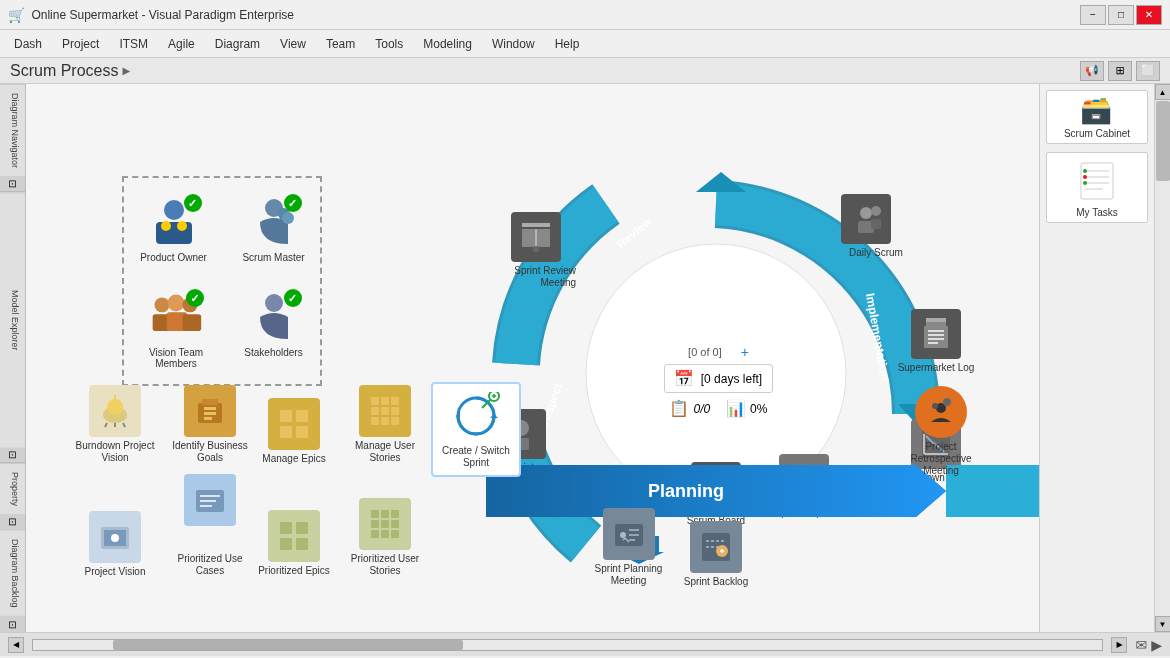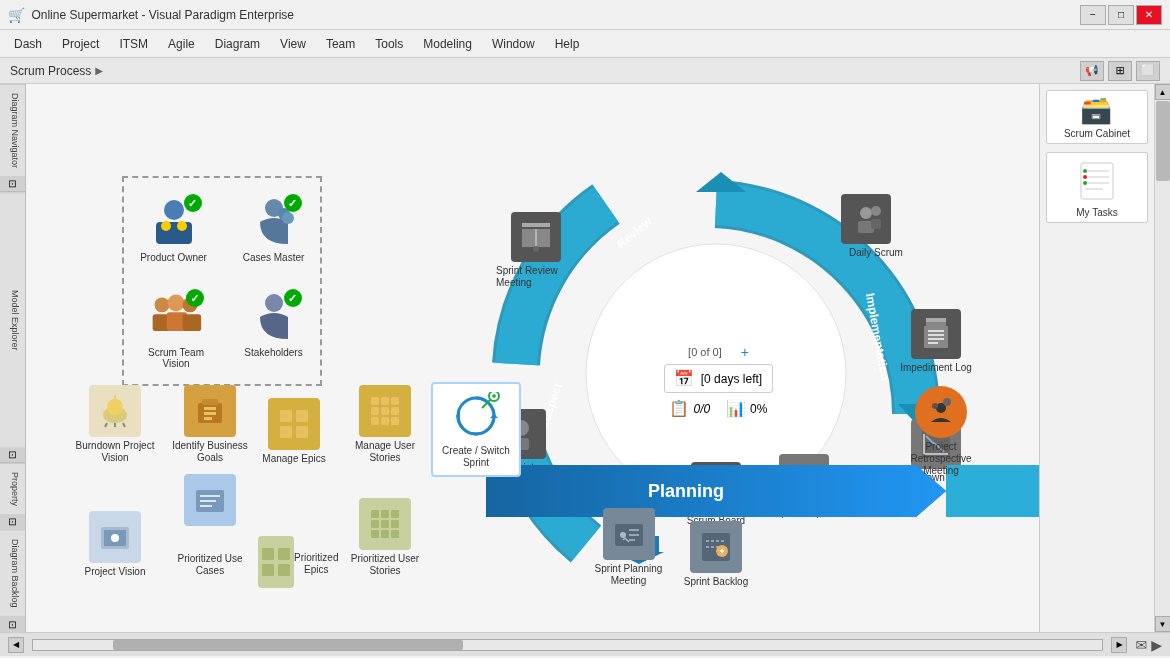--- a/index.html
+++ b/index.html
@@ -46,21 +46,21 @@
     
     .breadcrumb-bar {
       background: #e8e8e8;
       height: 26px;
       display: flex;
       align-items: center;
       padding: 0 10px;
       border-bottom: 1px solid #ccc;
       justify-content: space-between;
     }
-    .breadcrumb-text { font-size: 12px; color: #333; font-weight: 500; }
+    .breadcrumb-text { font-size: 16px; color: #333; font-weight: 500; }
     .breadcrumb-arrow { font-size: 10px; color: #666; margin-left: 4px; }
     .breadcrumb-icons { display: flex; gap: 4px; }
     .breadcrumb-icon-btn {
       width: 24px; height: 20px;
       background: #d0d0d0;
       border: 1px solid #aaa;
       cursor: pointer;
       display: flex; align-items: center; justify-content: center;
       font-size: 11px;
     }
@@ -223,36 +223,36 @@
     <div style="position:absolute; top:110px; left:210px; display:flex; flex-direction:column; align-items:center; width:75px; cursor:pointer;">
       <div style="position:relative; width:56px; height:56px; display:flex; align-items:center; justify-content:center;">
         <svg width="56" height="56" viewBox="0 0 56 56">
           <circle cx="28" cy="14" r="9" fill="#6688aa"></circle>
           <path d="M14 28 Q14 50 42 50 Q42 28 42 28 Q28 20 14 28" fill="#557799"></path>
           <circle cx="38" cy="20" r="6" fill="#5588aa"></circle>
           <circle cx="42" cy="24" r="6" fill="#6699bb"></circle>
         </svg>
         <div style="position:absolute; top:0; right:0; width:18px; height:18px; background:#00aa00; border-radius:50%; display:flex; align-items:center; justify-content:center; color:white; font-size:11px; font-weight:bold;">✓</div>
       </div>
-      <span style="font-size:10px; text-align:center; color:#333; margin-top:2px;">Cases Master</span>
+      <span style="font-size:10px; text-align:center; color:#333; margin-top:2px;">Scrum Master</span>
     </div>
 
     <div style="position:absolute; top:205px; left:110px; display:flex; flex-direction:column; align-items:center; width:80px; cursor:pointer;">
       <div style="position:relative; width:56px; height:56px; display:flex; align-items:center; justify-content:center;">
         <svg width="60" height="50" viewBox="0 0 60 50">
           <circle cx="15" cy="12" r="8" fill="#cc8844"></circle>
           <circle cx="30" cy="10" r="9" fill="#dd9955"></circle>
           <circle cx="45" cy="12" r="8" fill="#bb7733"></circle>
           <rect x="5" y="22" width="20" height="18" rx="3" fill="#aa6622"></rect>
           <rect x="20" y="20" width="22" height="20" rx="3" fill="#cc7733"></rect>
           <rect x="37" y="22" width="20" height="18" rx="3" fill="#aa6622"></rect>
         </svg>
         <div style="position:absolute; top:0; right:0; width:18px; height:18px; background:#00aa00; border-radius:50%; display:flex; align-items:center; justify-content:center; color:white; font-size:11px; font-weight:bold;">✓</div>
       </div>
-      <span style="font-size:10px; text-align:center; color:#333; margin-top:2px;">Scrum Team Vision</span>
+      <span style="font-size:10px; text-align:center; color:#333; margin-top:2px;">Vision Team Members</span>
     </div>
 
     <div style="position:absolute; top:205px; left:210px; display:flex; flex-direction:column; align-items:center; width:75px; cursor:pointer;">
       <div style="position:relative; width:56px; height:56px; display:flex; align-items:center; justify-content:center;">
         <svg width="56" height="56" viewBox="0 0 56 56">
           <circle cx="28" cy="14" r="9" fill="#7788aa"></circle>
           <path d="M14 28 Q14 50 42 50 Q42 28 42 28 Q28 20 14 28" fill="#556688"></path>
         </svg>
         <div style="position:absolute; top:0; right:0; width:18px; height:18px; background:#00aa00; border-radius:50%; display:flex; align-items:center; justify-content:center; color:white; font-size:11px; font-weight:bold;">✓</div>
       </div>
@@ -261,21 +261,21 @@
 
     <div style="position:absolute; top:128px; left:470px; display:flex; flex-direction:column; align-items:center; width:80px; cursor:pointer;">
       <div style="width:50px; height:50px; background:#555; border-radius:4px; display:flex; align-items:center; justify-content:center;">
         <svg width="36" height="36" viewBox="0 0 36 36">
           <rect x="4" y="4" width="28" height="4" fill="#aaa"></rect>
           <rect x="4" y="10" width="28" height="18" fill="#888"></rect>
           <line x1="18" y1="10" x2="18" y2="28" stroke="#ddd" stroke-width="1"></line>
           <circle cx="18" cy="30" r="3" fill="#666"></circle>
         </svg>
       </div>
-      <span style="font-size:10px; text-align:left; color:#333; margin-top:3px; line-height:1.2;">Sprint Review Meeting</span>
+      <span style="font-size:10px; text-align:right; color:#333; margin-top:3px; line-height:1.2;">Sprint Review Meeting</span>
     </div>
 
     <div style="position:absolute; top:110px; left:800px; display:flex; flex-direction:column; align-items:center; width:80px; cursor:pointer;">
       <div style="width:50px; height:50px; background:#555; border-radius:4px; display:flex; align-items:center; justify-content:center;">
         <svg width="36" height="36" viewBox="0 0 36 36">
           <circle cx="18" cy="12" r="6" fill="#999"></circle>
           <rect x="10" y="20" width="16" height="12" rx="2" fill="#777"></rect>
           <circle cx="28" cy="10" r="5" fill="#888"></circle>
           <rect x="23" y="18" width="10" height="10" rx="2" fill="#666"></rect>
         </svg>
@@ -288,21 +288,21 @@
         <svg width="36" height="36" viewBox="0 0 36 36">
           <rect x="8" y="2" width="20" height="4" fill="#aaa"></rect>
           <rect x="8" y="6" width="20" height="4" fill="#888"></rect>
           <rect x="6" y="10" width="24" height="22" fill="#888" rx="1"></rect>
           <rect x="10" y="14" width="16" height="2" fill="#ddd"></rect>
           <rect x="10" y="18" width="16" height="2" fill="#ddd"></rect>
           <rect x="10" y="22" width="16" height="2" fill="#ddd"></rect>
           <rect x="10" y="26" width="10" height="2" fill="#ddd"></rect>
         </svg>
       </div>
-      <span style="font-size:10px; text-align:center; color:#333; margin-top:3px;">Impediment Log</span>
+      <span style="font-size:10px; text-align:center; color:#333; margin-top:3px;">Supermarket Log</span>
     </div>
 
     <div style="position:absolute; top:335px; left:870px; display:flex; flex-direction:column; align-items:center; width:80px; cursor:pointer;">
       <div style="width:50px; height:50px; background:#777; border-radius:4px; display:flex; align-items:center; justify-content:center;">
         <svg width="36" height="36" viewBox="0 0 36 36">
           <rect x="4" y="4" width="28" height="28" fill="#666"></rect>
           <line x1="6" y1="8" x2="6" y2="28" stroke="#ddd" stroke-width="1.5"></line>
           <line x1="6" y1="28" x2="30" y2="28" stroke="#ddd" stroke-width="1.5"></line>
           <polyline points="8,10 14,16 20,20 26,26" fill="none" stroke="#88aacc" stroke-width="2"></polyline>
         </svg>
@@ -498,21 +498,21 @@
         <svg width="36" height="36" viewBox="0 0 36 36">
           <rect x="4" y="8" width="28" height="22" rx="2" fill="#7799bb"></rect>
           <line x1="8" y1="14" x2="28" y2="14" stroke="white" stroke-width="1.5"></line>
           <line x1="8" y1="19" x2="24" y2="19" stroke="white" stroke-width="1.5"></line>
           <line x1="8" y1="24" x2="20" y2="24" stroke="white" stroke-width="1.5"></line>
         </svg>
       </div>
       <span style="font-size:10px; text-align:center; color:#333; margin-top:3px; line-height:1.2;">Prioritized Use Cases</span>
     </div>
 
-    <div style="position:absolute; bottom:44px; left:232px; display:flex; flex-direction:row; align-items:center; width:72px; cursor:pointer;">
+    <div style="position:absolute; bottom:55px; left:232px; display:flex; flex-direction:column; align-items:center; width:72px; cursor:pointer;">
       <div style="width:52px; height:52px; background:#c8d0a0; border-radius:4px; display:flex; align-items:center; justify-content:center;">
         <svg width="36" height="36" viewBox="0 0 36 36">
           <rect x="4" y="4" width="12" height="12" rx="1" fill="#a8b870"></rect>
           <rect x="20" y="4" width="12" height="12" rx="1" fill="#a8b870"></rect>
           <rect x="4" y="20" width="12" height="12" rx="1" fill="#a8b870"></rect>
           <rect x="20" y="20" width="12" height="12" rx="1" fill="#a8b870"></rect>
         </svg>
       </div>
       <span style="font-size:10px; text-align:center; color:#333; margin-top:3px; line-height:1.2;">Prioritized Epics</span>
     </div>

